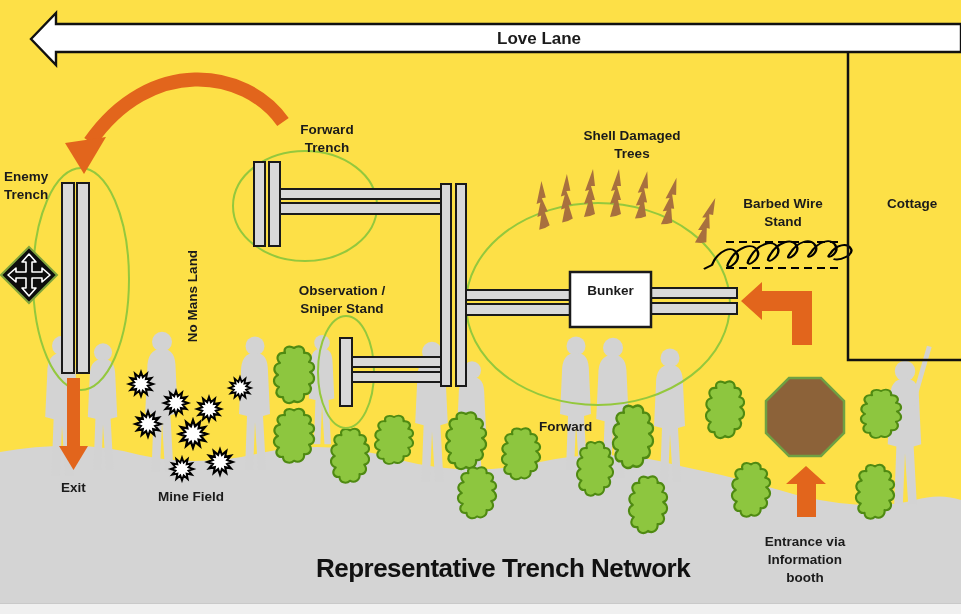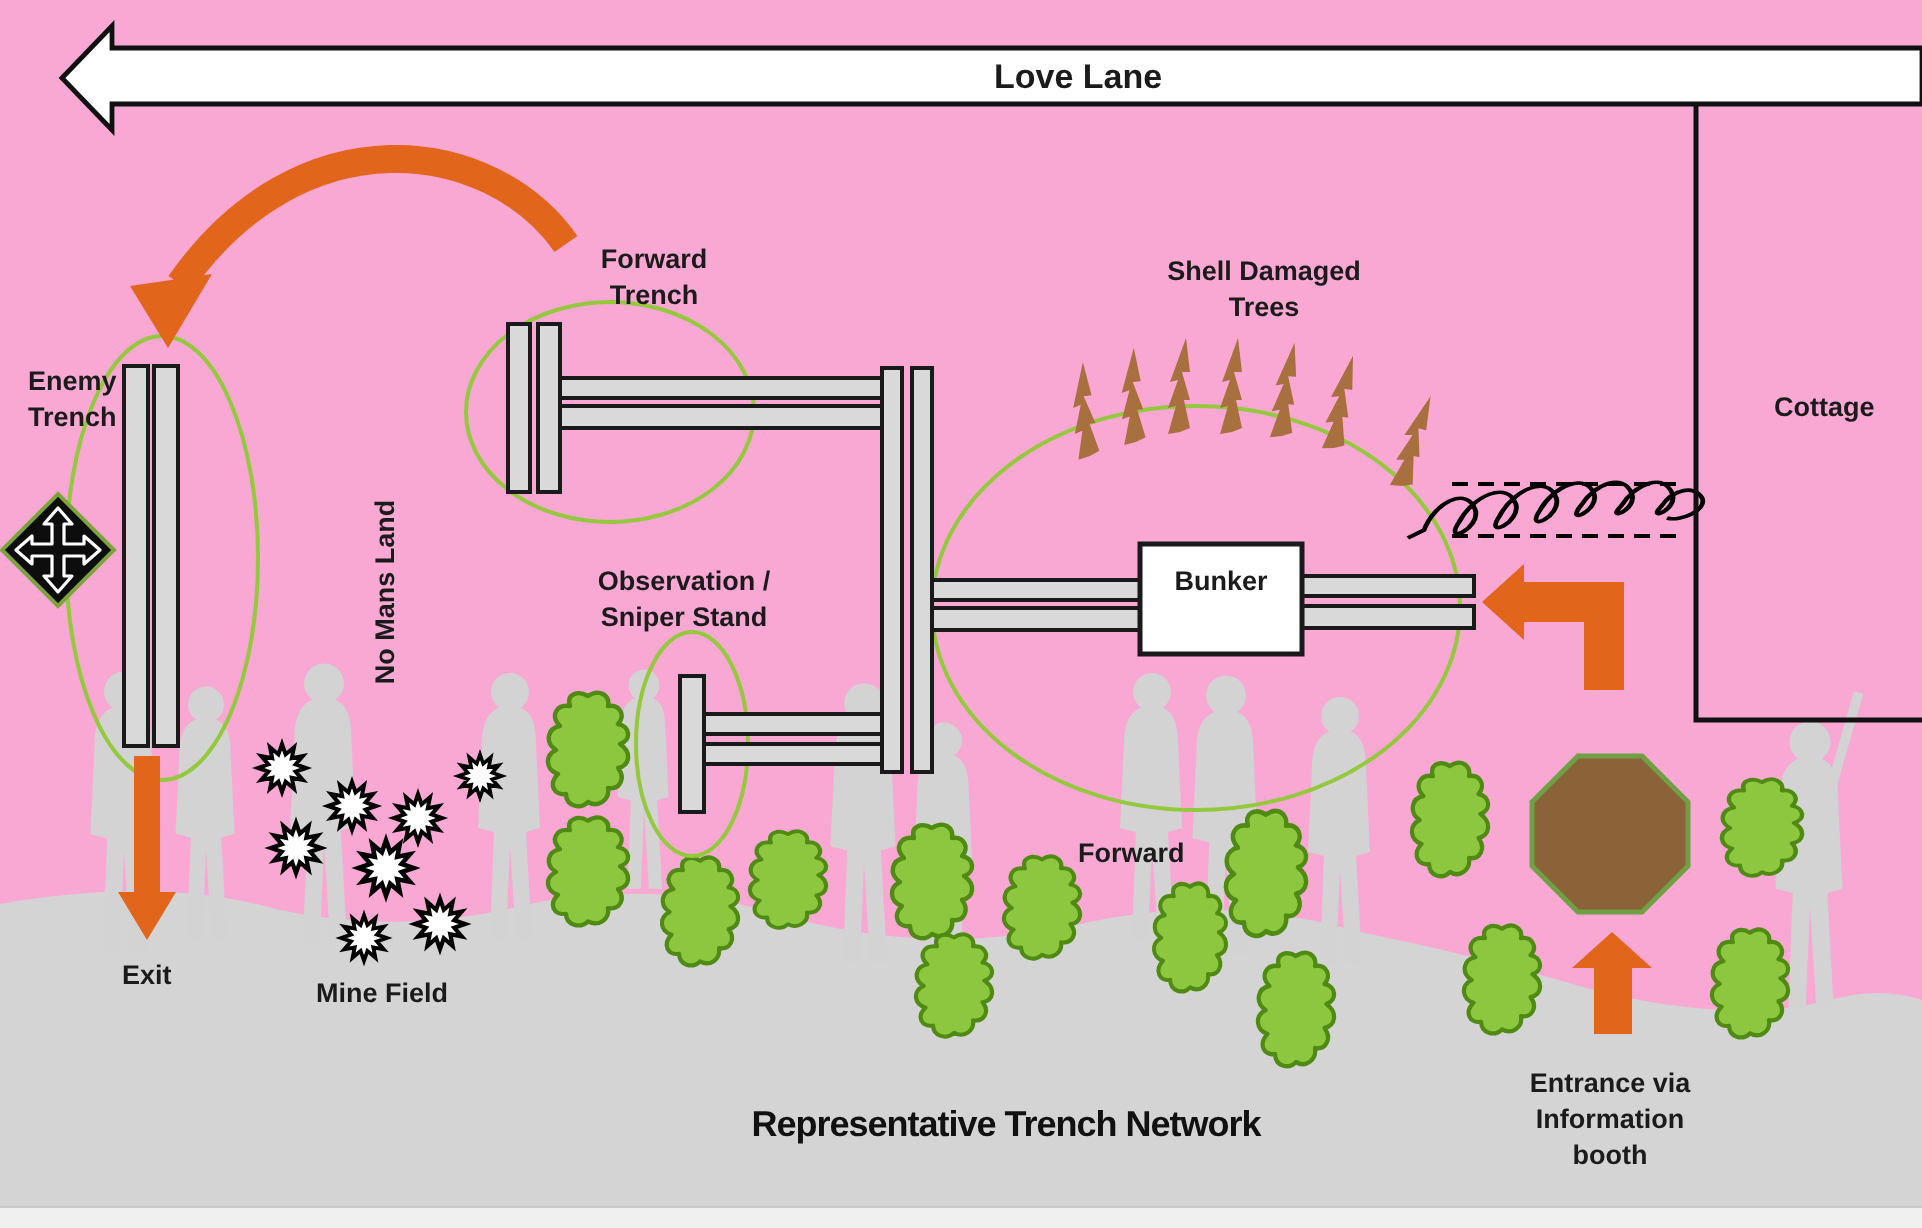--- a/index.html
+++ b/index.html
@@ -1,27 +1,27 @@
 <!DOCTYPE html>
 <html><head>
 <meta charset="utf-8">
 <style>
   html,body{margin:0;padding:0;background:#ffffff;}
-  .stage{position:relative;width:961px;height:614px;background:#f9a8d4;overflow:hidden;
+  .stage{position:relative;width:961px;height:614px;background:#fde047;overflow:hidden;
          font-family:"Liberation Sans",sans-serif;}
   svg{position:absolute;left:0;top:0;}
   .lbl{position:absolute;font-weight:bold;color:#1b1b1b;font-size:13.5px;line-height:1.32;
        white-space:pre-line;text-align:center;}
   .lbl.left{text-align:left;}
   .lbl.ctr{transform:translateX(-50%);}
   #lbl-love-lane{font-size:17px;}
   #lbl-no-mans-land{transform:translate(-50%,-50%) rotate(-90deg);white-space:nowrap;}
   #lbl-bunker{left:570px;top:272px;width:81px;height:38px;display:flex;align-items:center;
               justify-content:center;white-space:nowrap;}
-  #lbl-title{font-size:18px;letter-spacing:-0.5px;white-space:nowrap;color:#111;}
+  #lbl-title{font-size:26px;letter-spacing:-0.5px;white-space:nowrap;color:#111;}
   .bottom-strip{position:absolute;left:0;top:603px;width:961px;height:11px;
                 background:#f0f0f0;border-top:1px solid #c9c9c9;box-sizing:border-box;}
 </style>
 </head>
 <body>
 
 <div class="stage">
 
 <svg width="961" height="614" viewBox="0 0 961 614">
   <defs>
@@ -147,29 +147,31 @@
     <polygon points="29,247 57,275 29,303 1,275" fill="#0d0d0d" stroke="#7FA33C" stroke-width="2"></polygon>
     <path fill="#0d0d0d" stroke="#ffffff" stroke-width="1.6" stroke-linejoin="round" d="M29,254 l7,8 h-4 v10 h10 v-4 l8,7 -8,7 v-4 h-10 v10 h4 l-7,8 -7,-8 h4 v-10 h-10 v4 l-8,-7 8,-7 v4 h10 v-10 h-4 z"></path>
   </g>
 
   <polygon fill="#ffffff" stroke="#111111" stroke-width="2.4" points="31,39 56,13 56,24 961,24 961,52 56,52 56,65"></polygon>
 
   <path fill="none" stroke="#111111" stroke-width="2.5" d="M848,52 L848,360 L961,360"></path>
 </svg>
 
 <div class="lbl" id="lbl-love-lane" style="left:497px;top:28px;">Love Lane</div>
-<div class="lbl left" style="left:14px;top:168px;margin-top:14px;">Enemy
+<div class="lbl left" style="left:4px;top:168px;">Enemy
 Trench</div>
 <div class="lbl ctr" style="left:327px;top:121px;">Forward
 Trench</div>
 <div class="lbl" id="lbl-no-mans-land" style="left:193px;top:296px;">No Mans Land</div>
 <div class="lbl ctr" style="left:632px;top:127px;">Shell Damaged
 Trees</div>
 <div class="lbl ctr" style="left:342px;top:282px;">Observation /
 Sniper Stand</div>
+<div class="lbl ctr" style="left:783px;top:195px;">Barbed Wire
+Stand</div>
 <div class="lbl left" style="left:887px;top:195px;">Cottage</div>
 <div class="lbl" id="lbl-bunker">Bunker</div>
 <div class="lbl left" style="left:539px;top:418px;">Forward</div>
 <div class="lbl left" style="left:61px;top:479px;">Exit</div>
 <div class="lbl left" style="left:158px;top:488px;">Mine Field</div>
 <div class="lbl ctr" style="left:805px;top:520px;margin-top:13px;">Entrance via
 Information
 booth</div>
 <div class="lbl ctr" id="lbl-title" style="left:503px;top:551px;">Representative Trench Network</div>
 

